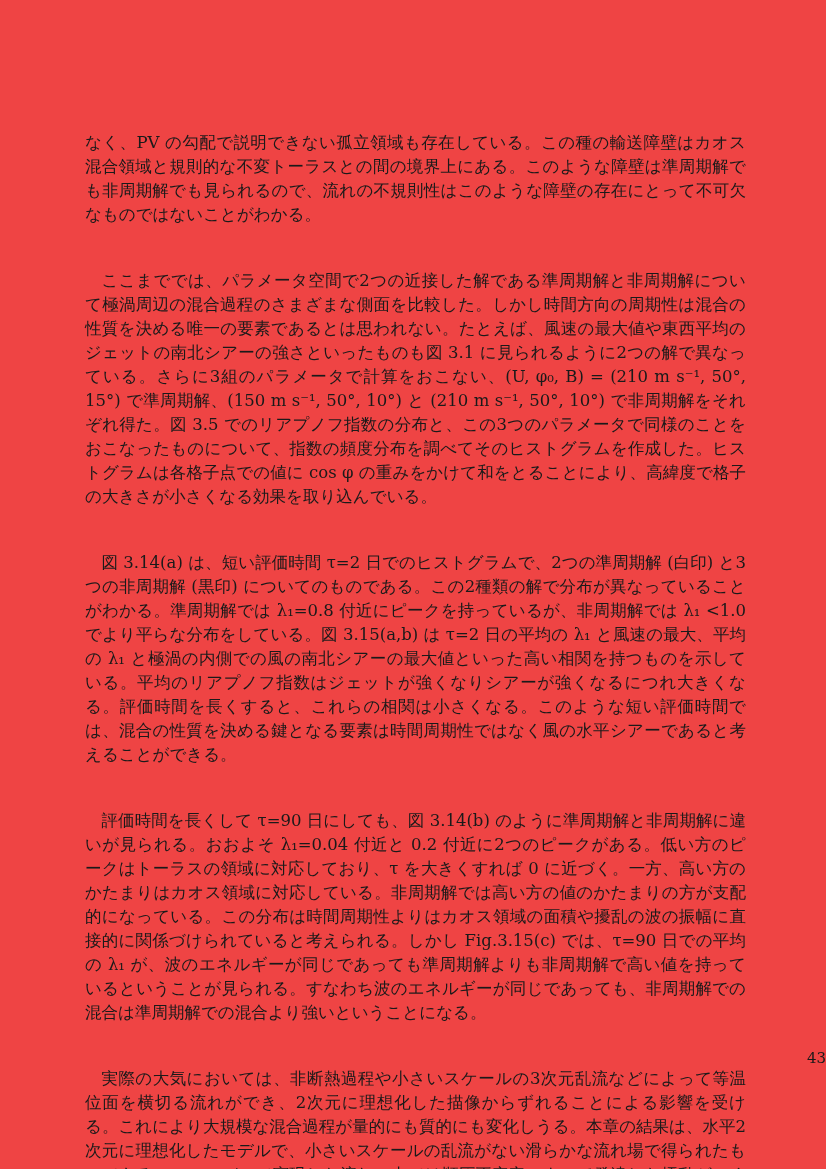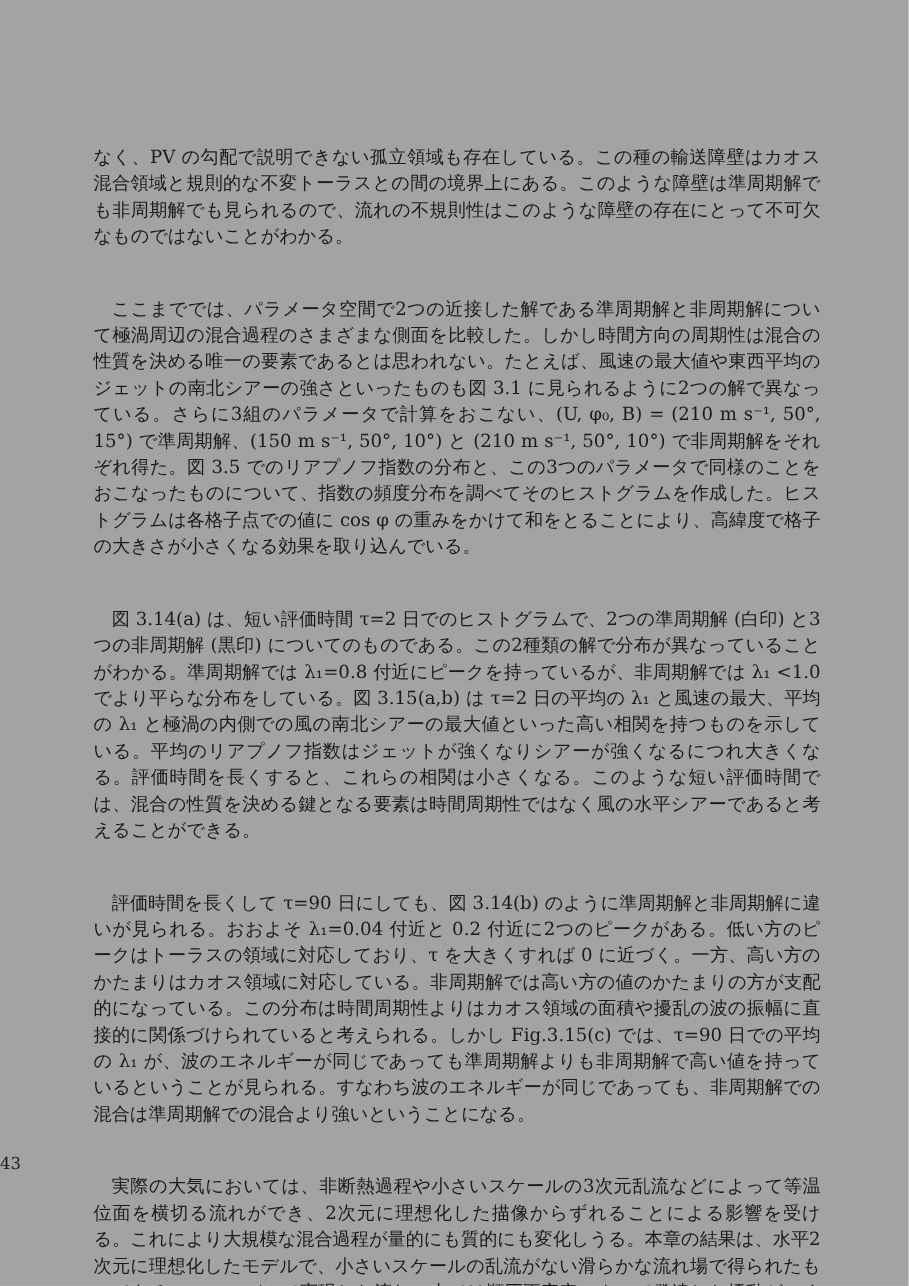--- a/index.html
+++ b/index.html
@@ -5,21 +5,21 @@
   html, body {
     margin: 0;
     padding: 0;
     background: #e8e8e8;
   }
   .page {
     position: relative;
     width: 826px;
     height: 1169px;
     margin: 0 auto;
-    background: #a3a3a3;
+    background: #ef4444;
     color: #1a1a1a;
     font-family: "DejaVu Serif", "Liberation Serif", serif;
     overflow: hidden;
   }
   .text-body {
     position: absolute;
     left: 85px;
     top: 131px;
     width: 661px;
     font-size: 16.5px;
@@ -33,21 +33,21 @@
   }
   .para.indent {
     text-indent: 1em;
     margin-top: 42px;
   }
   .page-footer {
     position: absolute;
     left: 0;
     top: 1048px;
     width: 826px;
-    text-align: left;
+    text-align: right;
     font-size: 15px;
     line-height: 20px;
   }
 </style>
 </head>
 <body>
 
 <div class="page">
   <main class="text-body">
     <p class="para">なく、PV の勾配で説明できない孤立領域も存在している。この種の輸送障壁はカオス混合領域と規則的な不変トーラスとの間の境界上にある。このような障壁は準周期解でも非周期解でも見られるので、流れの不規則性はこのような障壁の存在にとって不可欠なものではないことがわかる。</p>

